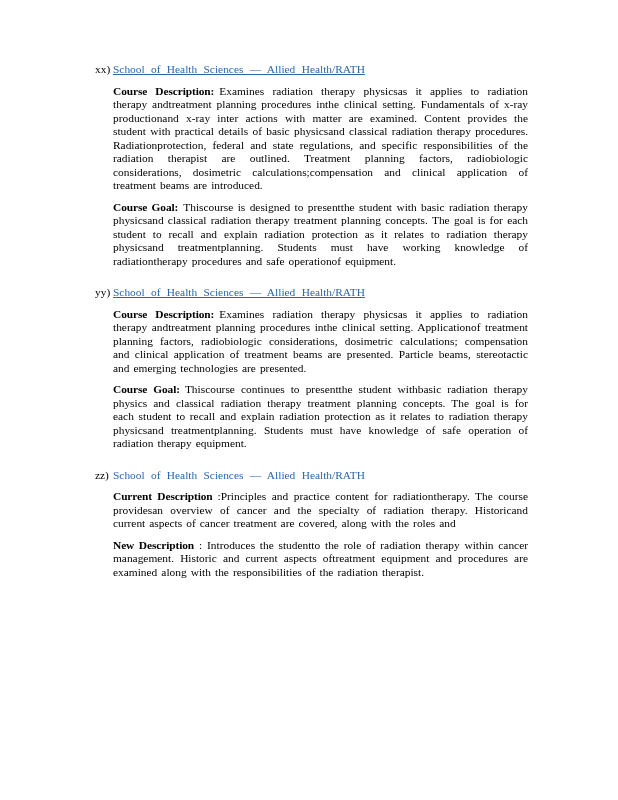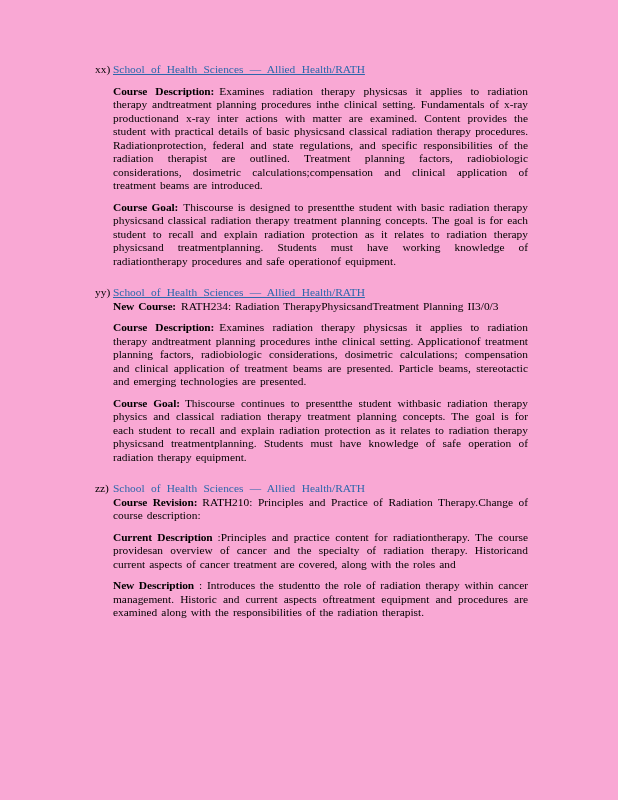--- a/index.html
+++ b/index.html
@@ -1,20 +1,20 @@
 <!DOCTYPE html>
 <html><head>
 <meta charset="utf-8">
 <style>
   html, body { margin: 0; padding: 0; background: #e8e8e8; }
   .page {
     position: relative;
     width: 618px;
     height: 800px;
-    background: #f9a8d4;
+    background: #ffffff;
     margin: 0 auto;
     overflow: hidden;
     font-family: "Liberation Serif", "DejaVu Serif", serif;
     font-size: 11.4px;
     line-height: 13.5px;
     color: #000000;
   }
   .content {
     position: absolute;
     left: 95px;
@@ -73,41 +73,35 @@
         </p>
       </div>
     </div>
 
     <div class="section">
       <div class="sec-head">
         <span class="sec-label">yy)</span>
         <a class="dept u" href="#">School of Health Sciences — Allied Health/RATH</a>
       </div>
       <div class="body-ind">
-        <p class="course-line">
-          <strong class="lbl">New Course:</strong><span>RATH234: Radiation TherapyPhysicsandTreatment Planning II3/0/3</span>
-        </p>
         <p class="para">
           <strong class="lbl">Course Description:</strong><span>Examines radiation therapy physicsas it applies to radiation therapy andtreatment planning procedures inthe clinical setting. Applicationof treatment planning factors, radiobiologic considerations, dosimetric calculations; compensation and clinical application of treatment beams are presented. Particle beams, stereotactic and emerging technologies are presented.</span>
         </p>
         <p class="para">
           <strong class="lbl">Course Goal:</strong><span>Thiscourse continues to presentthe student withbasic radiation therapy physics and classical radiation therapy treatment planning concepts. The goal is for each student to recall and explain radiation protection as it relates to radiation therapy physicsand treatmentplanning. Students must have knowledge of safe operation of radiation therapy equipment.</span>
         </p>
       </div>
     </div>
 
     <div class="section">
       <div class="sec-head">
         <span class="sec-label">zz)</span>
         <a class="dept" href="#">School of Health Sciences — Allied Health/RATH</a>
       </div>
       <div class="body-ind">
-        <p class="course-line">
-          <strong class="lbl">Course Revision:</strong><span>RATH210: Principles and Practice of Radiation Therapy.Change of course description:</span>
-        </p>
         <p class="para">
           <strong class="lbl">Current Description</strong><span>:Principles and practice content for radiationtherapy. The course providesan overview of cancer and the specialty of radiation therapy. Historicand current aspects of cancer treatment are covered, along with the roles and</span>
         </p>
         <p class="para">
           <strong class="lbl">New Description</strong><span>: Introduces the studentto the role of radiation therapy within cancer management. Historic and current aspects oftreatment equipment and procedures are examined along with the responsibilities of the radiation therapist.</span>
         </p>
       </div>
     </div>
 
   </div>

